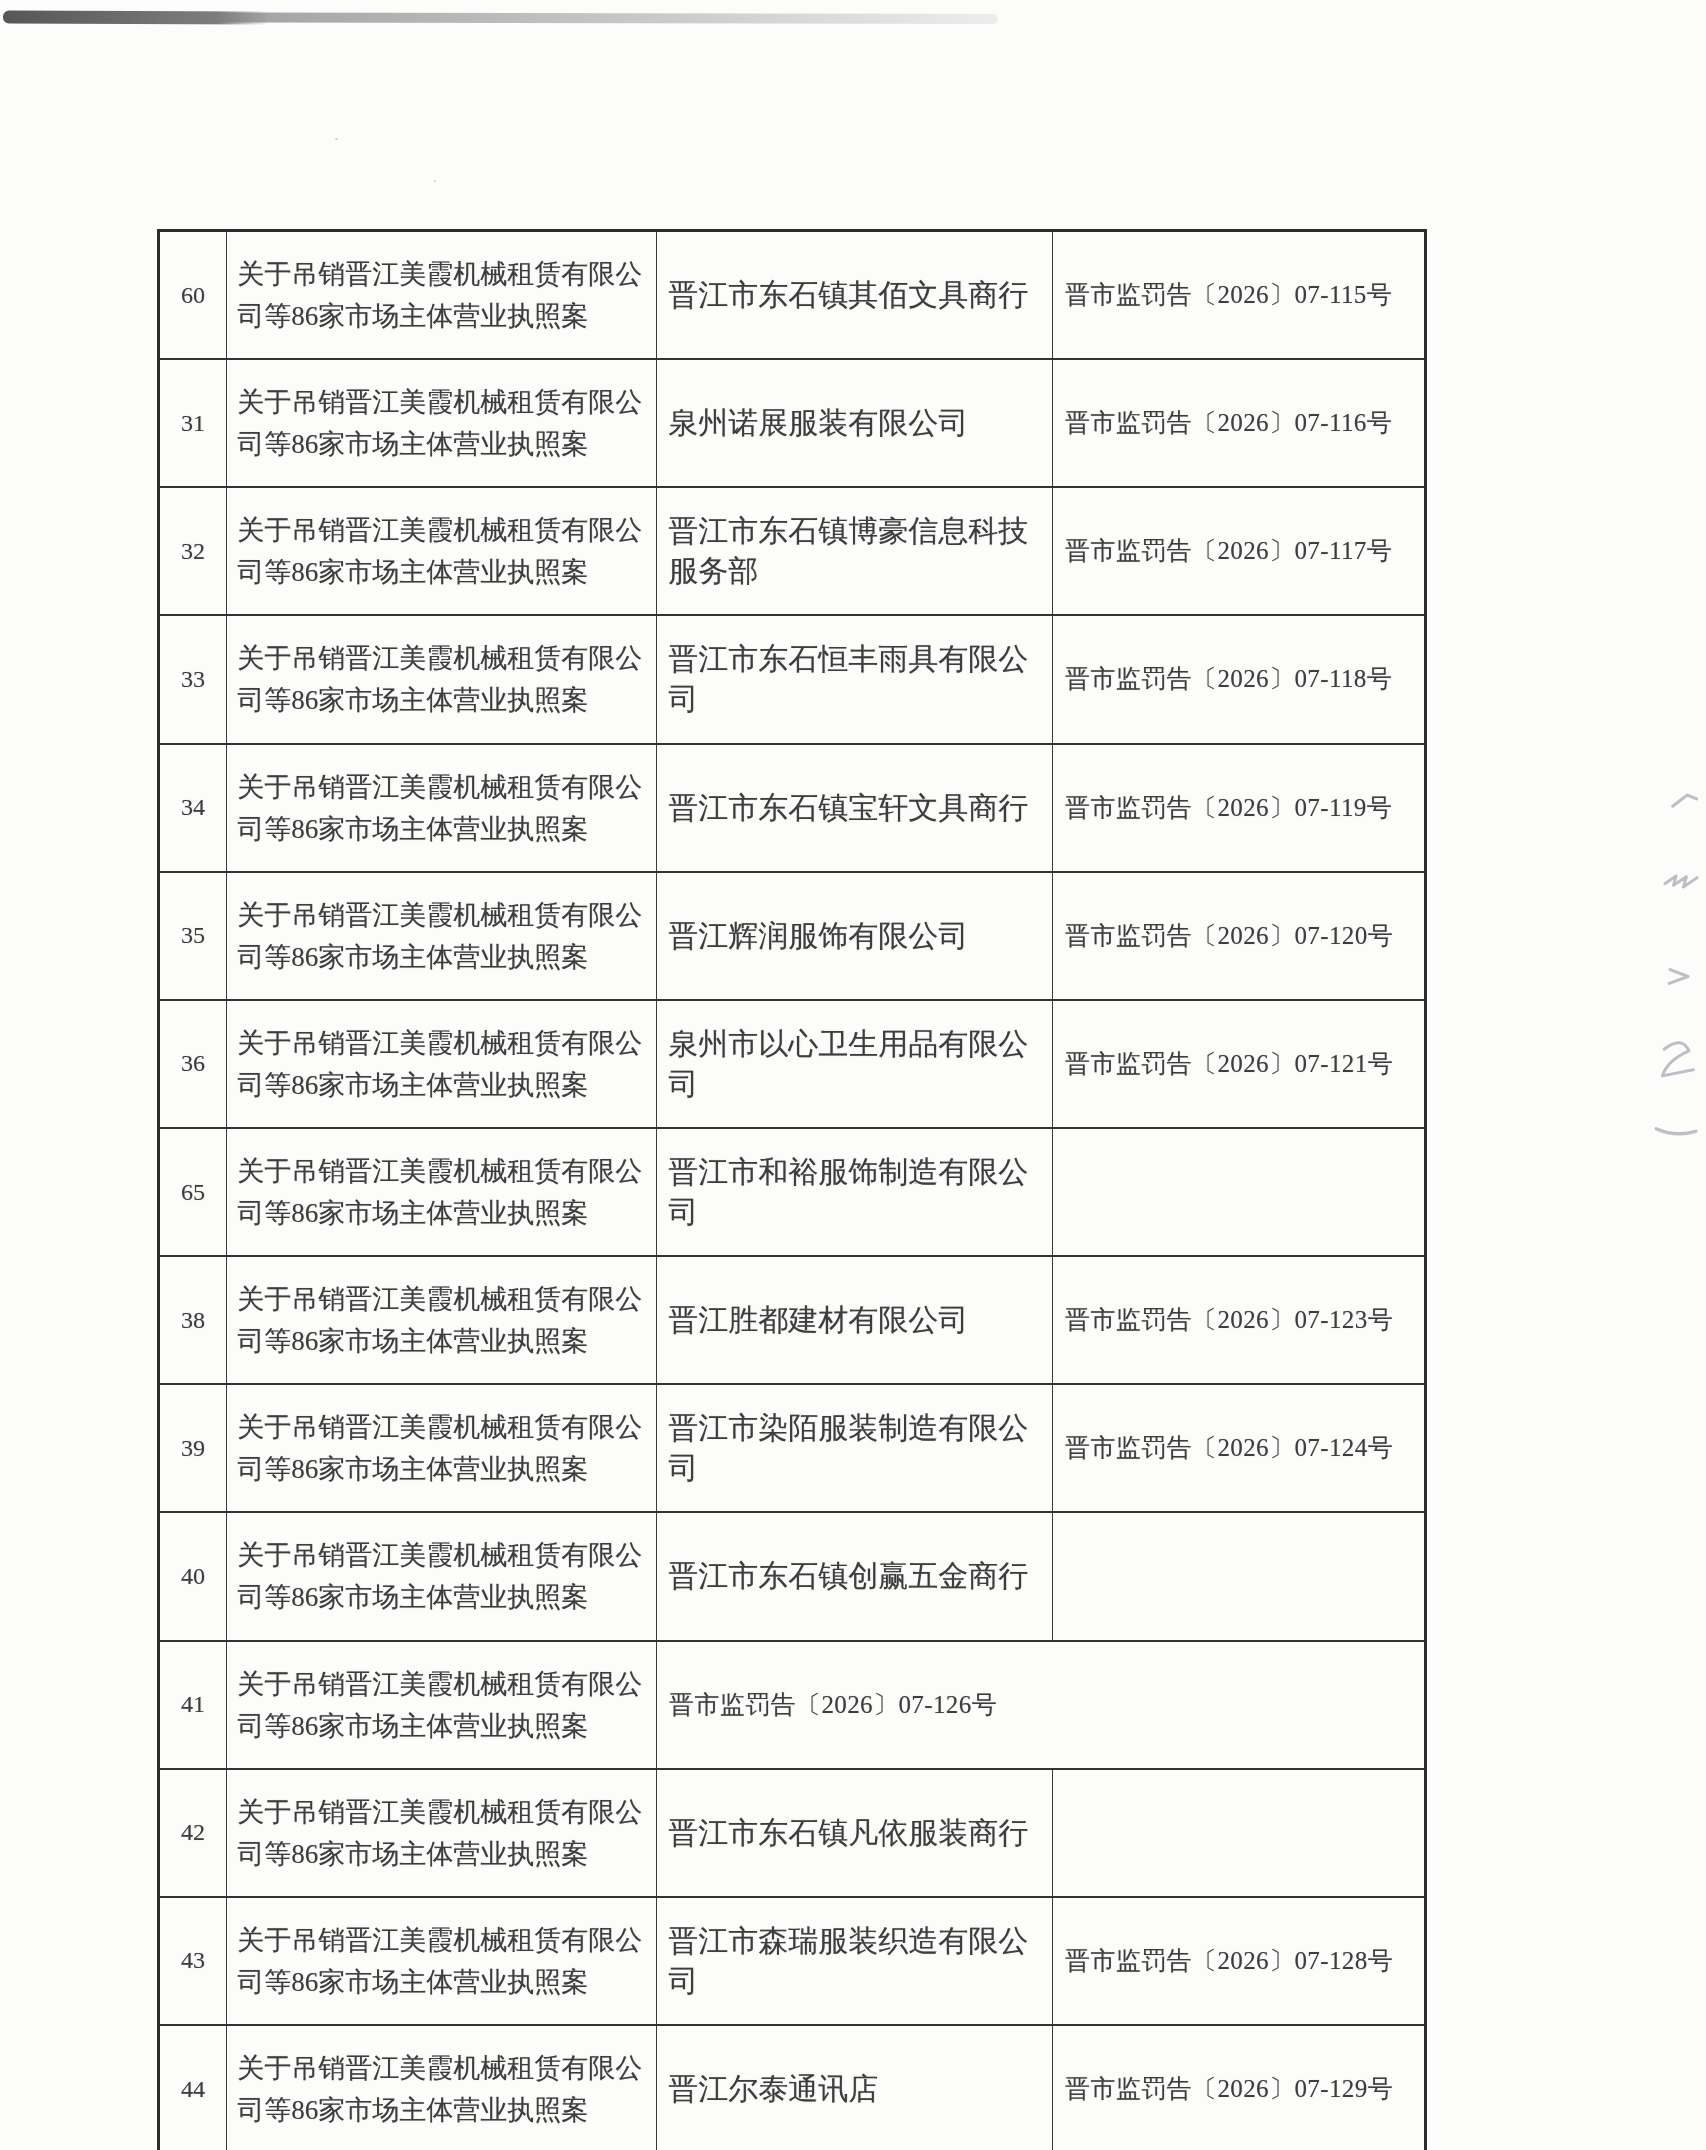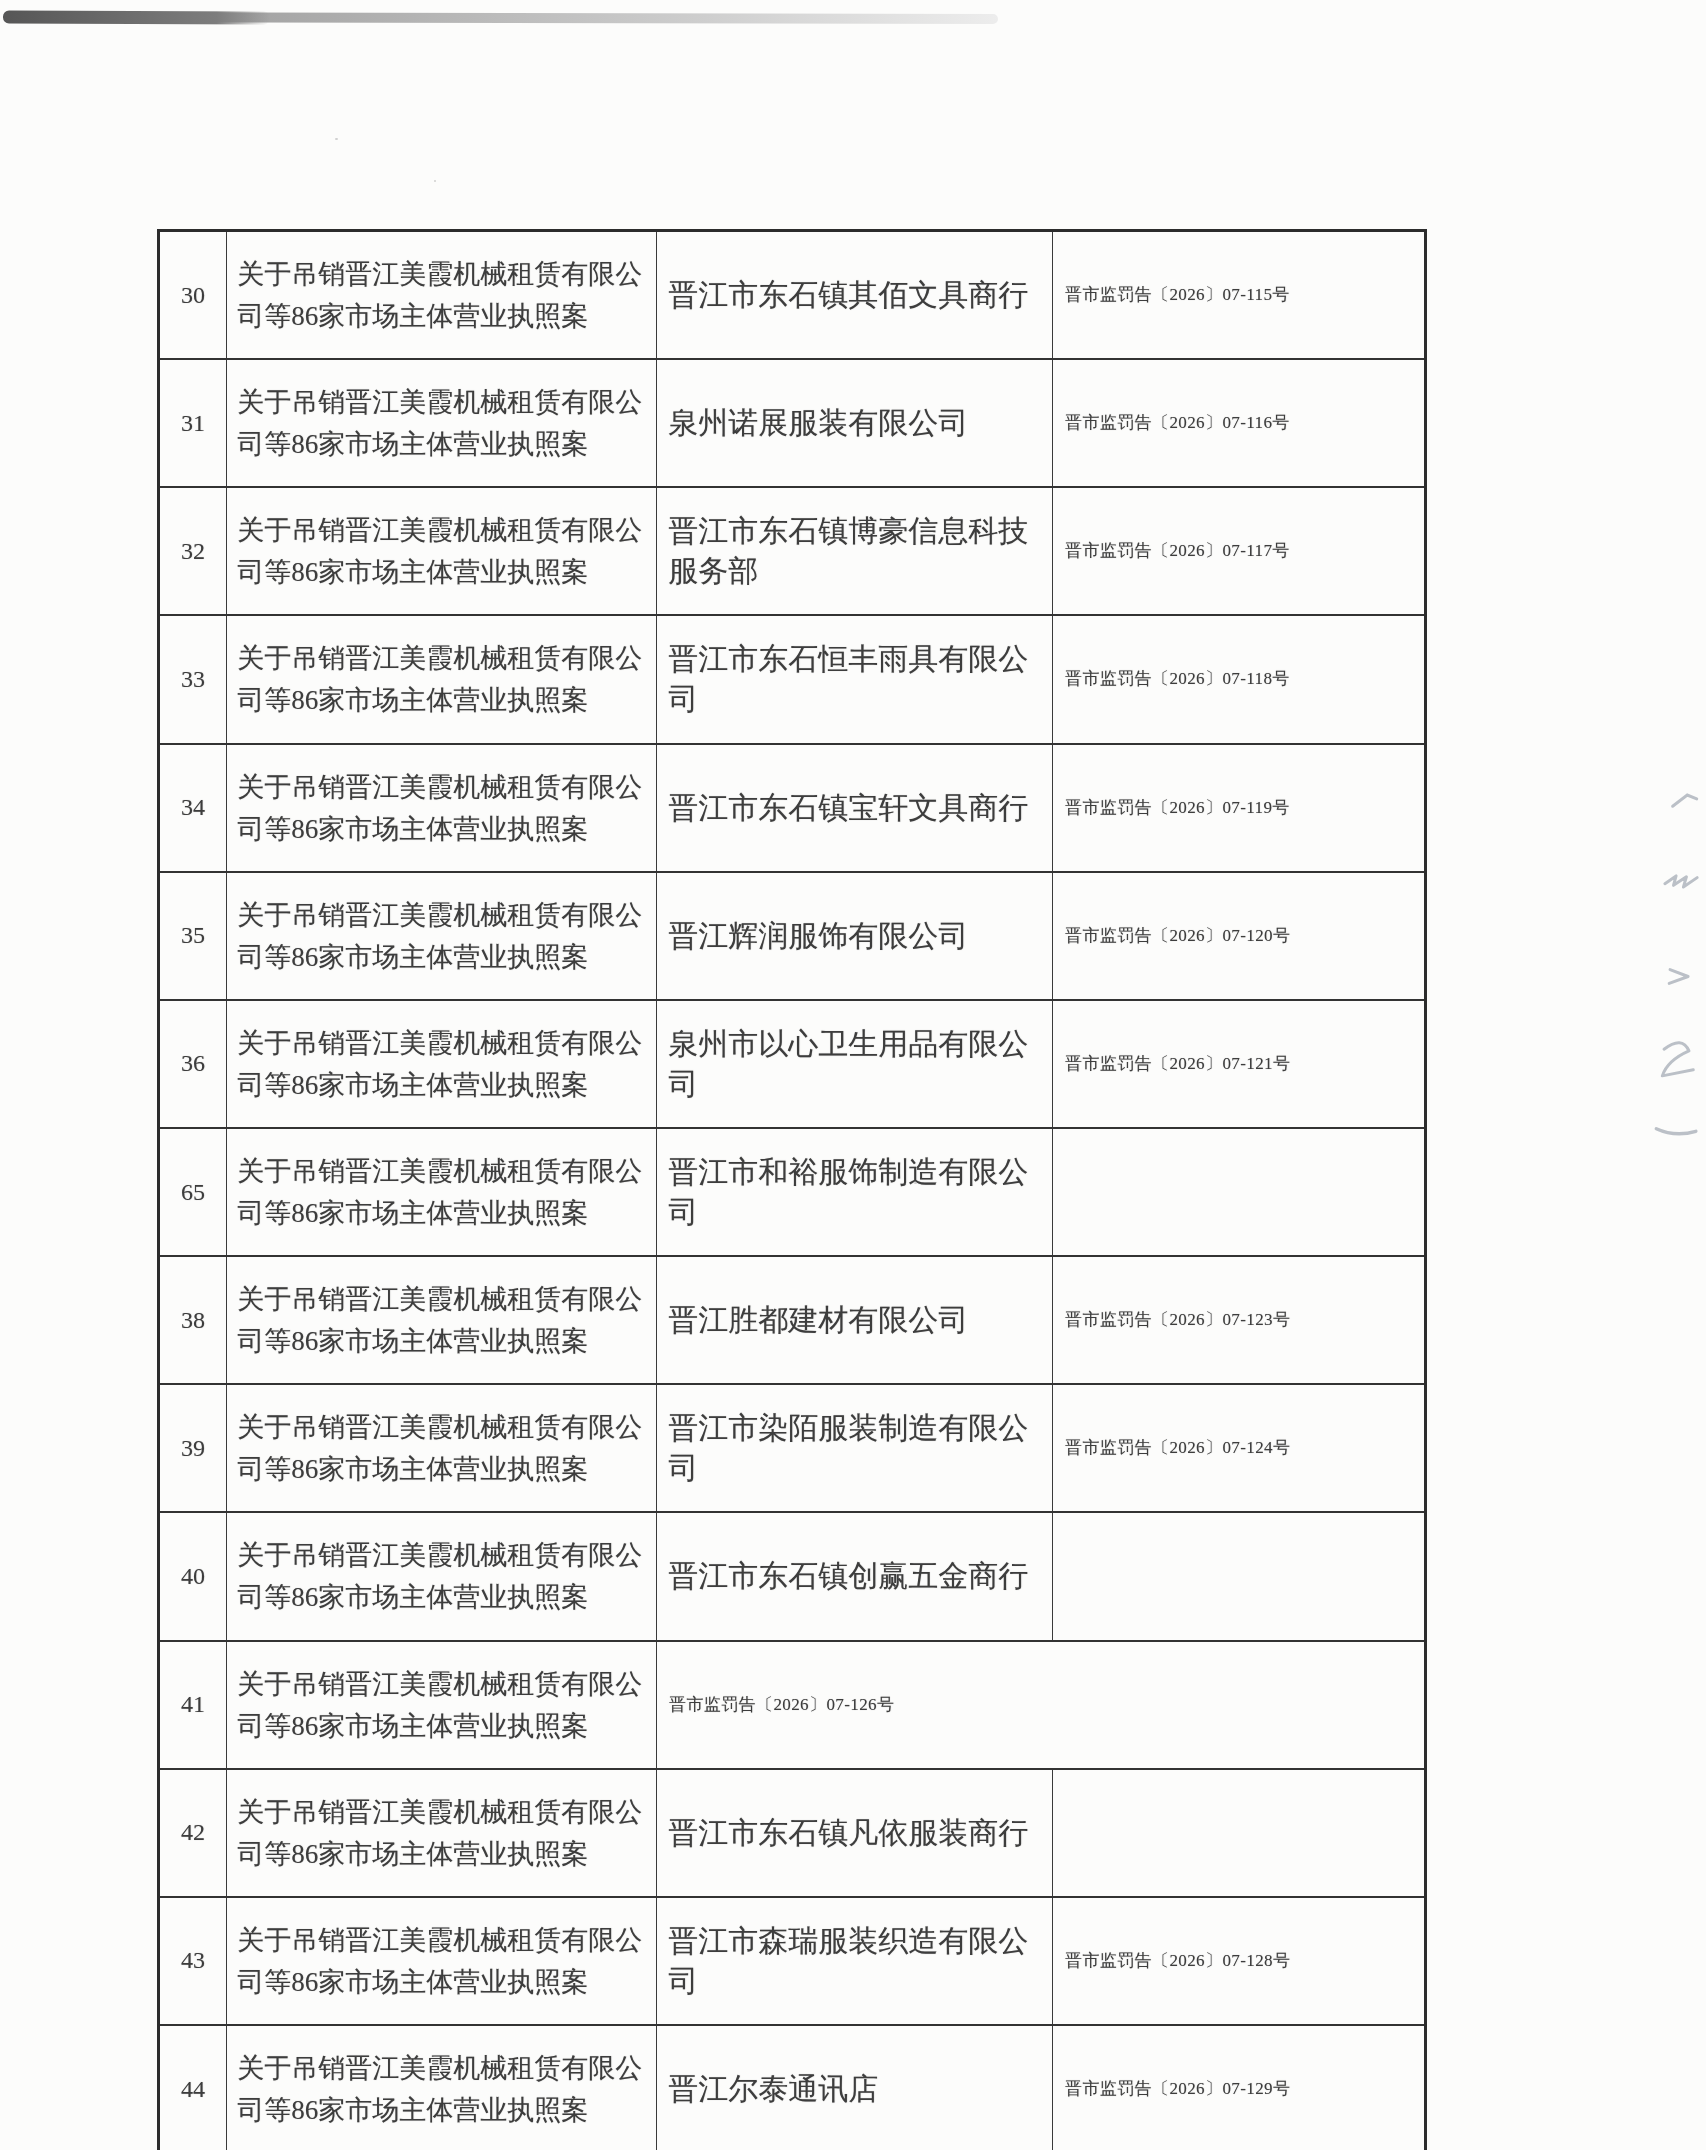--- a/index.html
+++ b/index.html
@@ -82,21 +82,21 @@
   }
   .c-party {
     width: 396px;
     font-size: 30px;
     line-height: 40px;
     padding: 0 6px 0 11.2px;
     border-right: 1.7px solid #3a3a3a;
   }
   .c-doc {
     flex: 1;
-    font-size: 17px;
+    font-size: 25px;
     line-height: 38px;
     padding-left: 12px;
     letter-spacing: 0.4px;
   }
 
   
   .pen-marks {
     position: absolute;
     left: 1639px;
     top: 774px;
@@ -119,21 +119,21 @@
 </head>
 <body>
 
 <div class="page">
 
   <div class="scan-streak-light"></div>
   <div class="scan-streak-dark"></div>
 
   <div class="penalty-table" id="penalty-table">
       <div class="row">
-    <div class="cell c-no">30</div>
+    <div class="cell c-no">60</div>
     <div class="cell c-title">关于吊销晋江美霞机械租赁有限公司等86家市场主体营业执照案</div>
     <div class="cell c-party">晋江市东石镇其佰文具商行</div>
     <div class="cell c-doc">晋市监罚告〔2026〕07-115号</div>
   </div>
       <div class="row">
     <div class="cell c-no">31</div>
     <div class="cell c-title">关于吊销晋江美霞机械租赁有限公司等86家市场主体营业执照案</div>
     <div class="cell c-party">泉州诺展服装有限公司</div>
     <div class="cell c-doc">晋市监罚告〔2026〕07-116号</div>
   </div>

